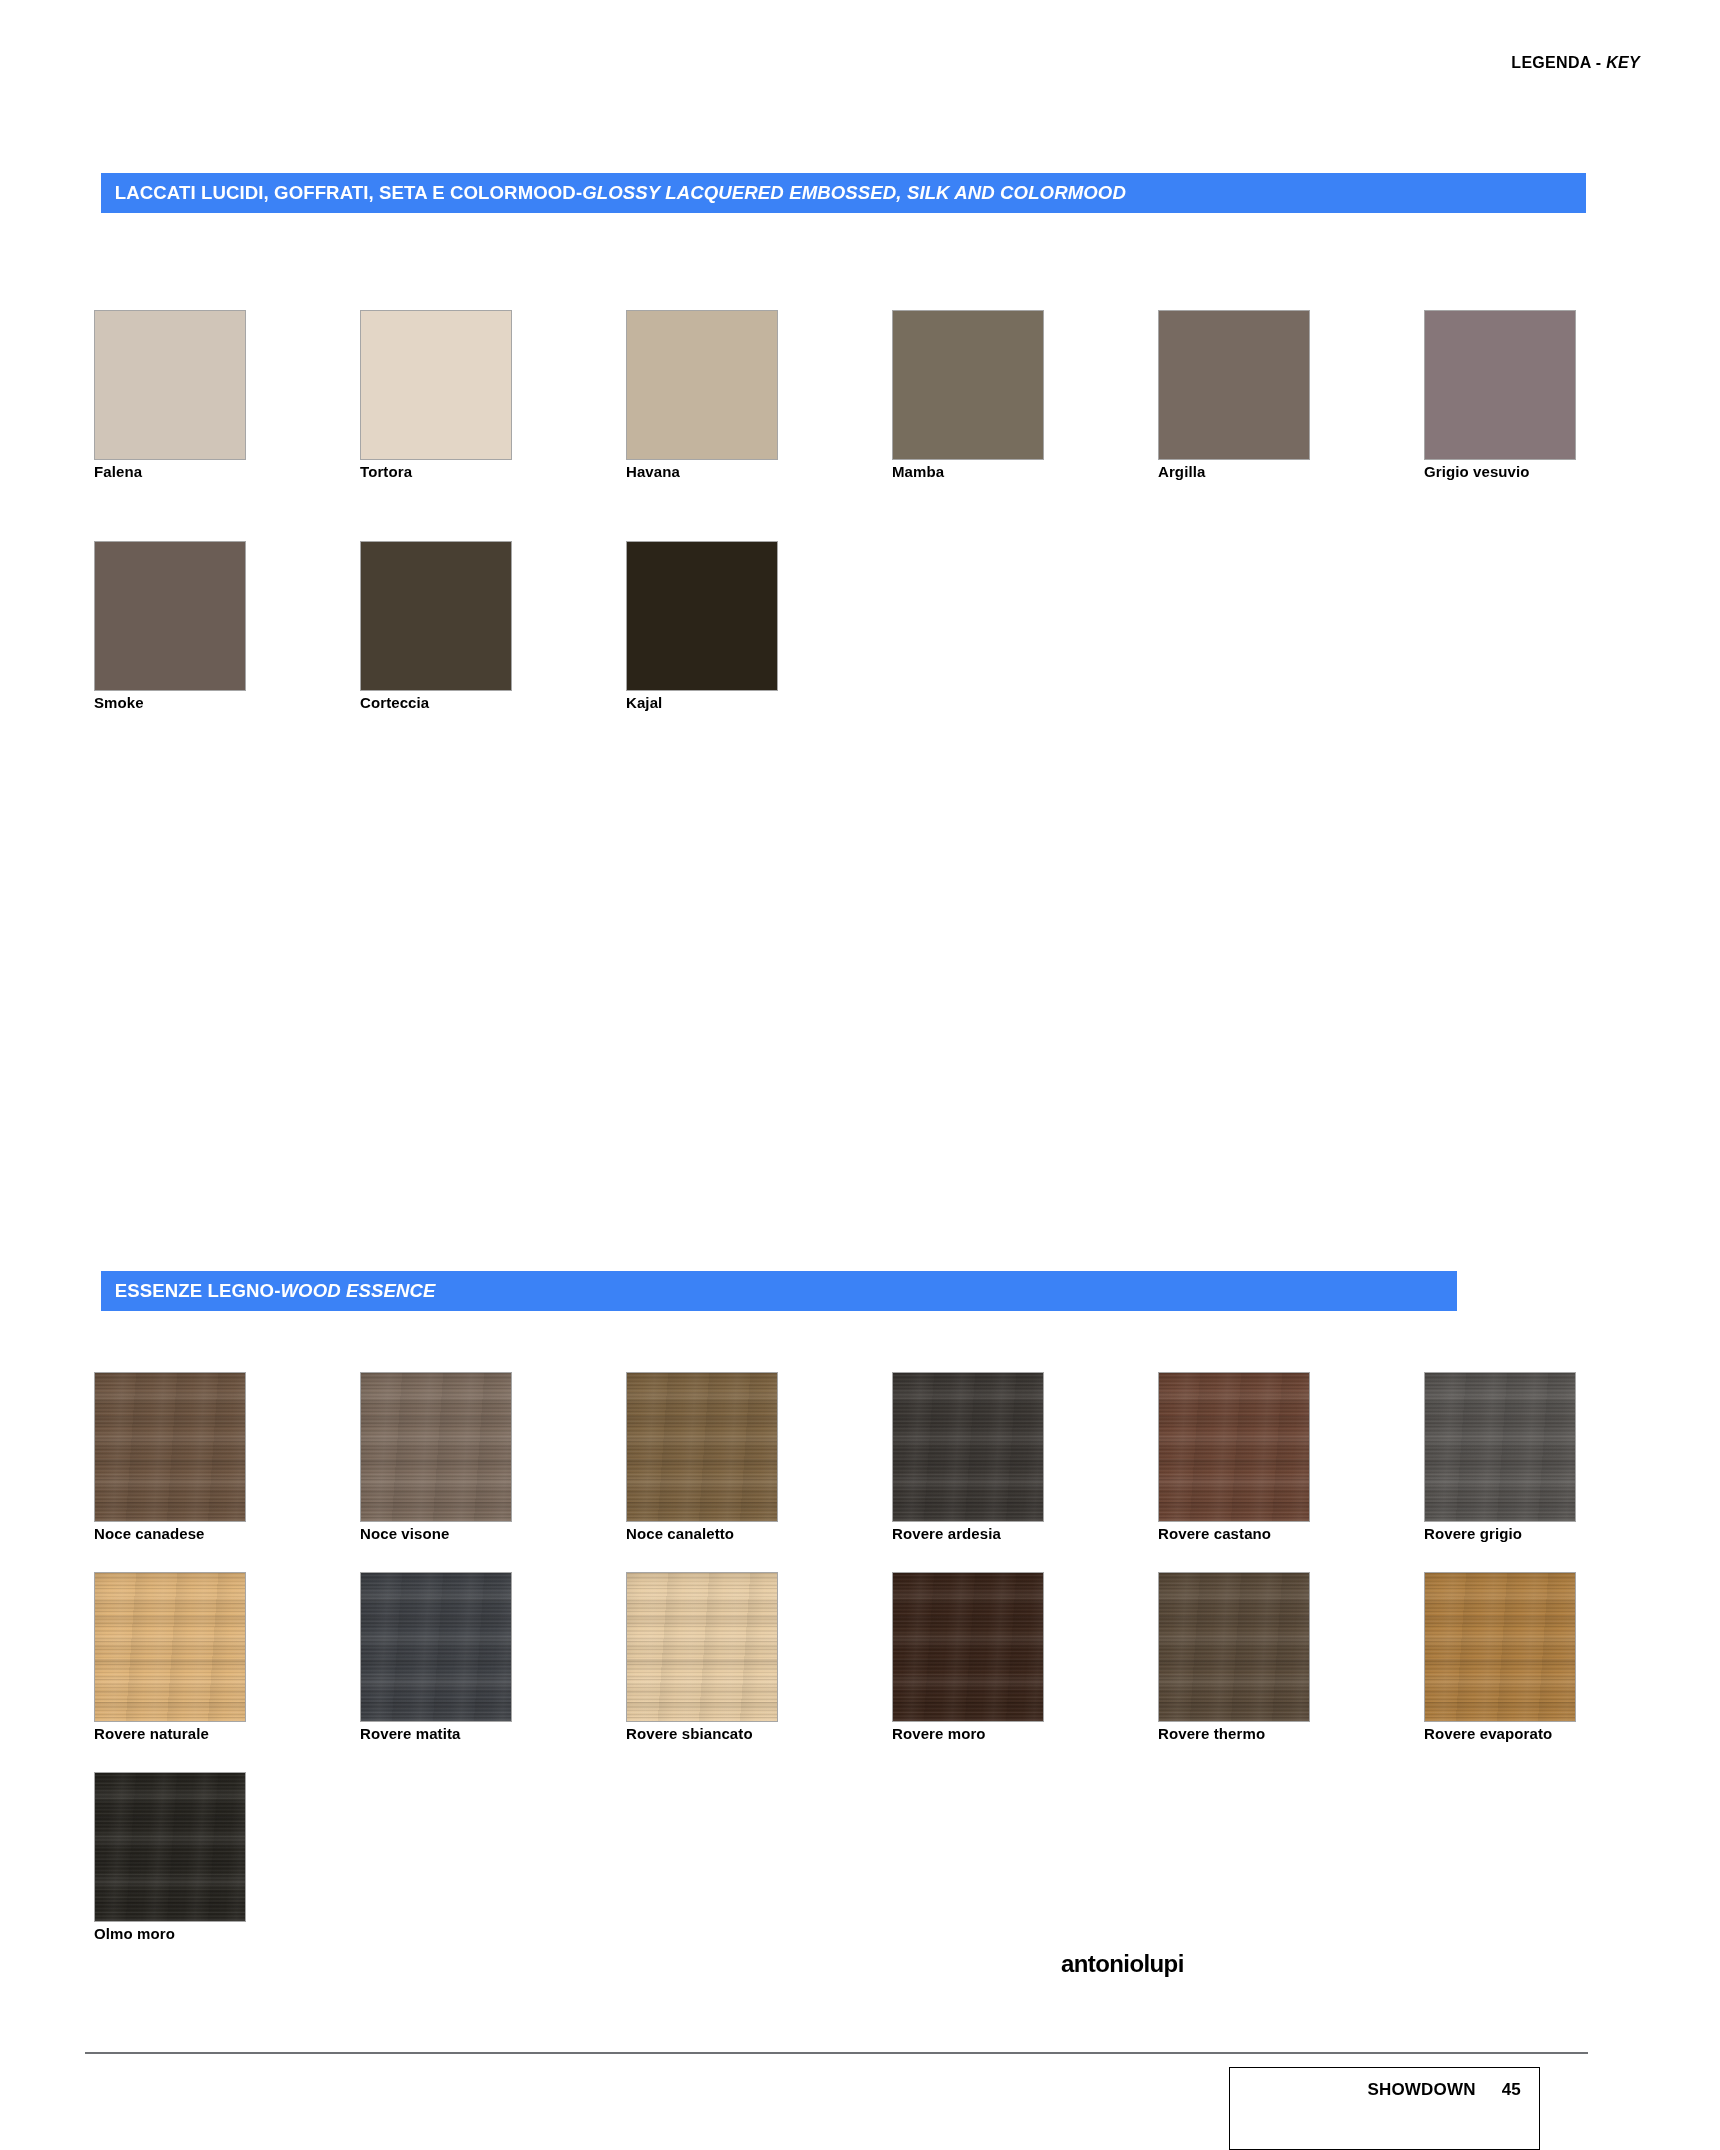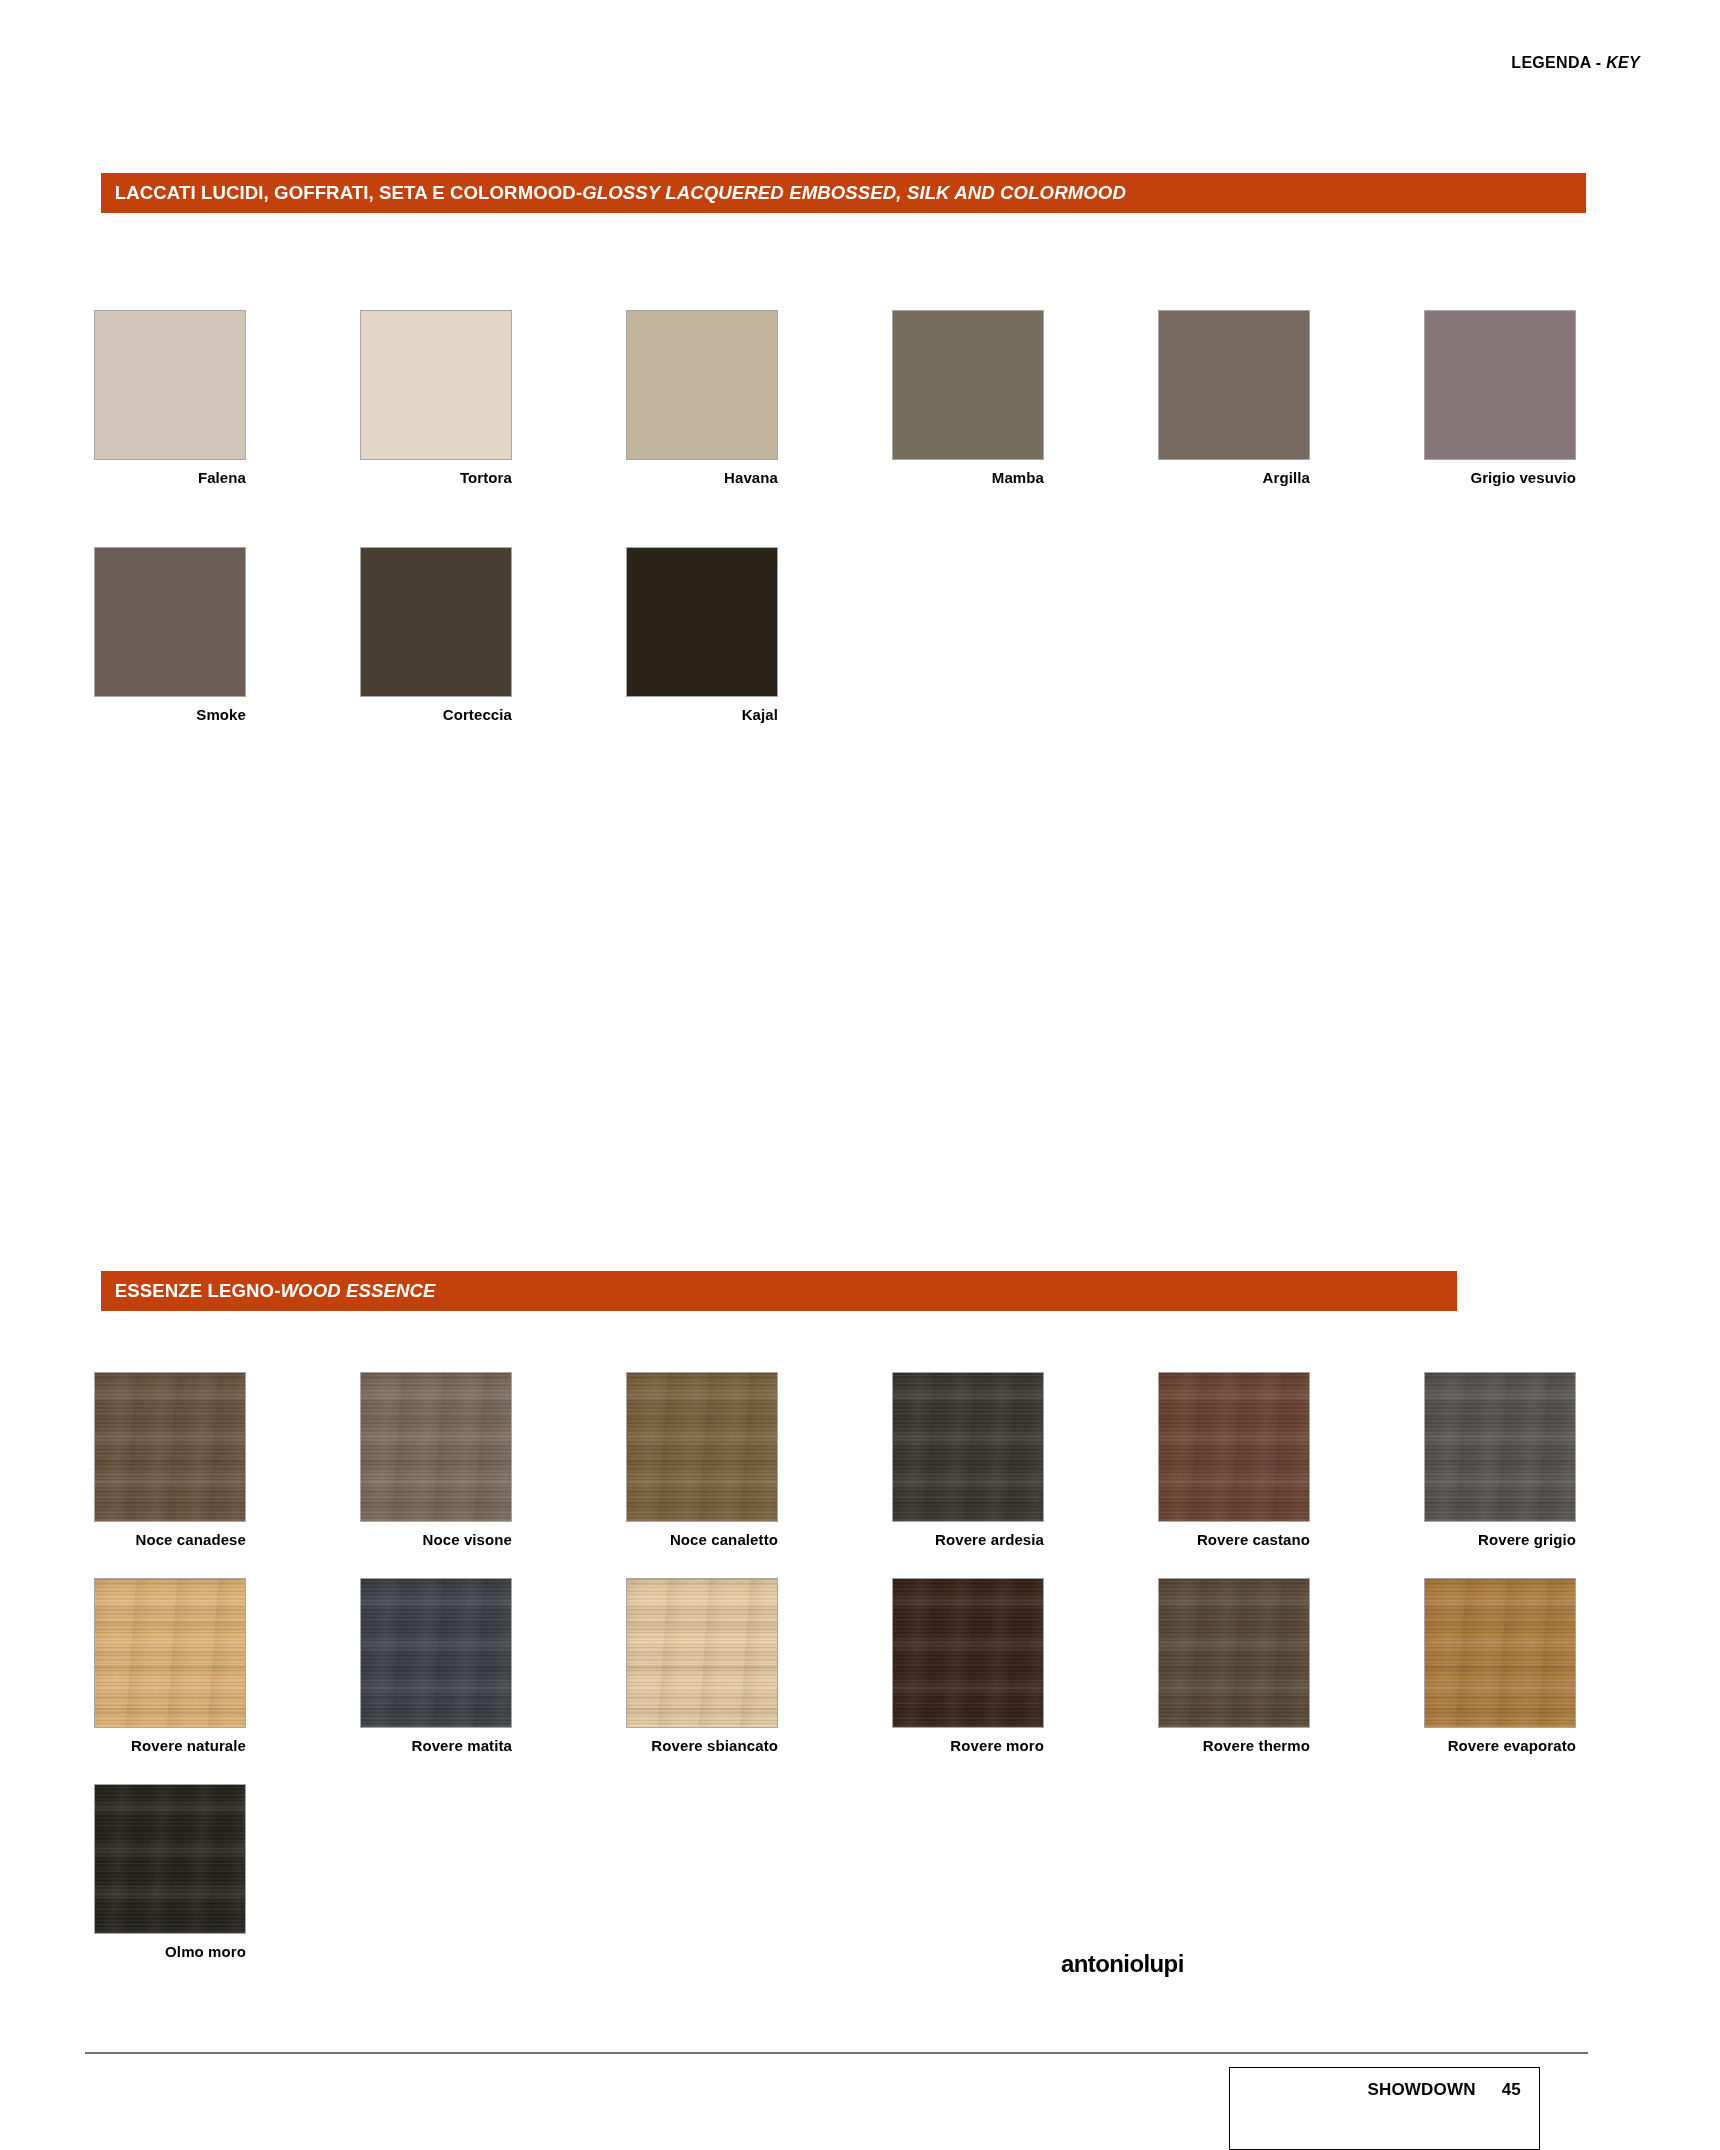--- a/index.html
+++ b/index.html
@@ -30,21 +30,21 @@
     font-weight: bold;
     letter-spacing: 0.3px;
   }
   .page-header .it { font-style: italic; }
 
   
   .banner {
     position: absolute;
     left: 101px;
     height: 40px;
-    background: #c2410c;
+    background: #3b82f6;
     color: #ffffff;
     display: flex;
     align-items: center;
     padding-left: 13.8px;
     box-sizing: border-box;
     font-size: 18.6px;
     font-weight: bold;
     letter-spacing: 0.1px;
     white-space: nowrap;
   }
@@ -70,26 +70,25 @@
   .swatch {
     width: 152px;
     height: 150px;
     border: 0.7px solid #a6a6a6;
     box-sizing: border-box;
     position: relative;
     overflow: hidden;
     background-repeat: no-repeat;
   }
   .swatch-label {
-    margin-top: 9px;
+    margin-top: 3px;
     font-size: 15px;
     font-weight: bold;
     white-space: nowrap;
     letter-spacing: 0.1px;
-    text-align: right;
   }
 
   
   .grain::before,
   .grain::after {
     content: "";
     position: absolute;
     inset: 0;
     pointer-events: none;
   }

